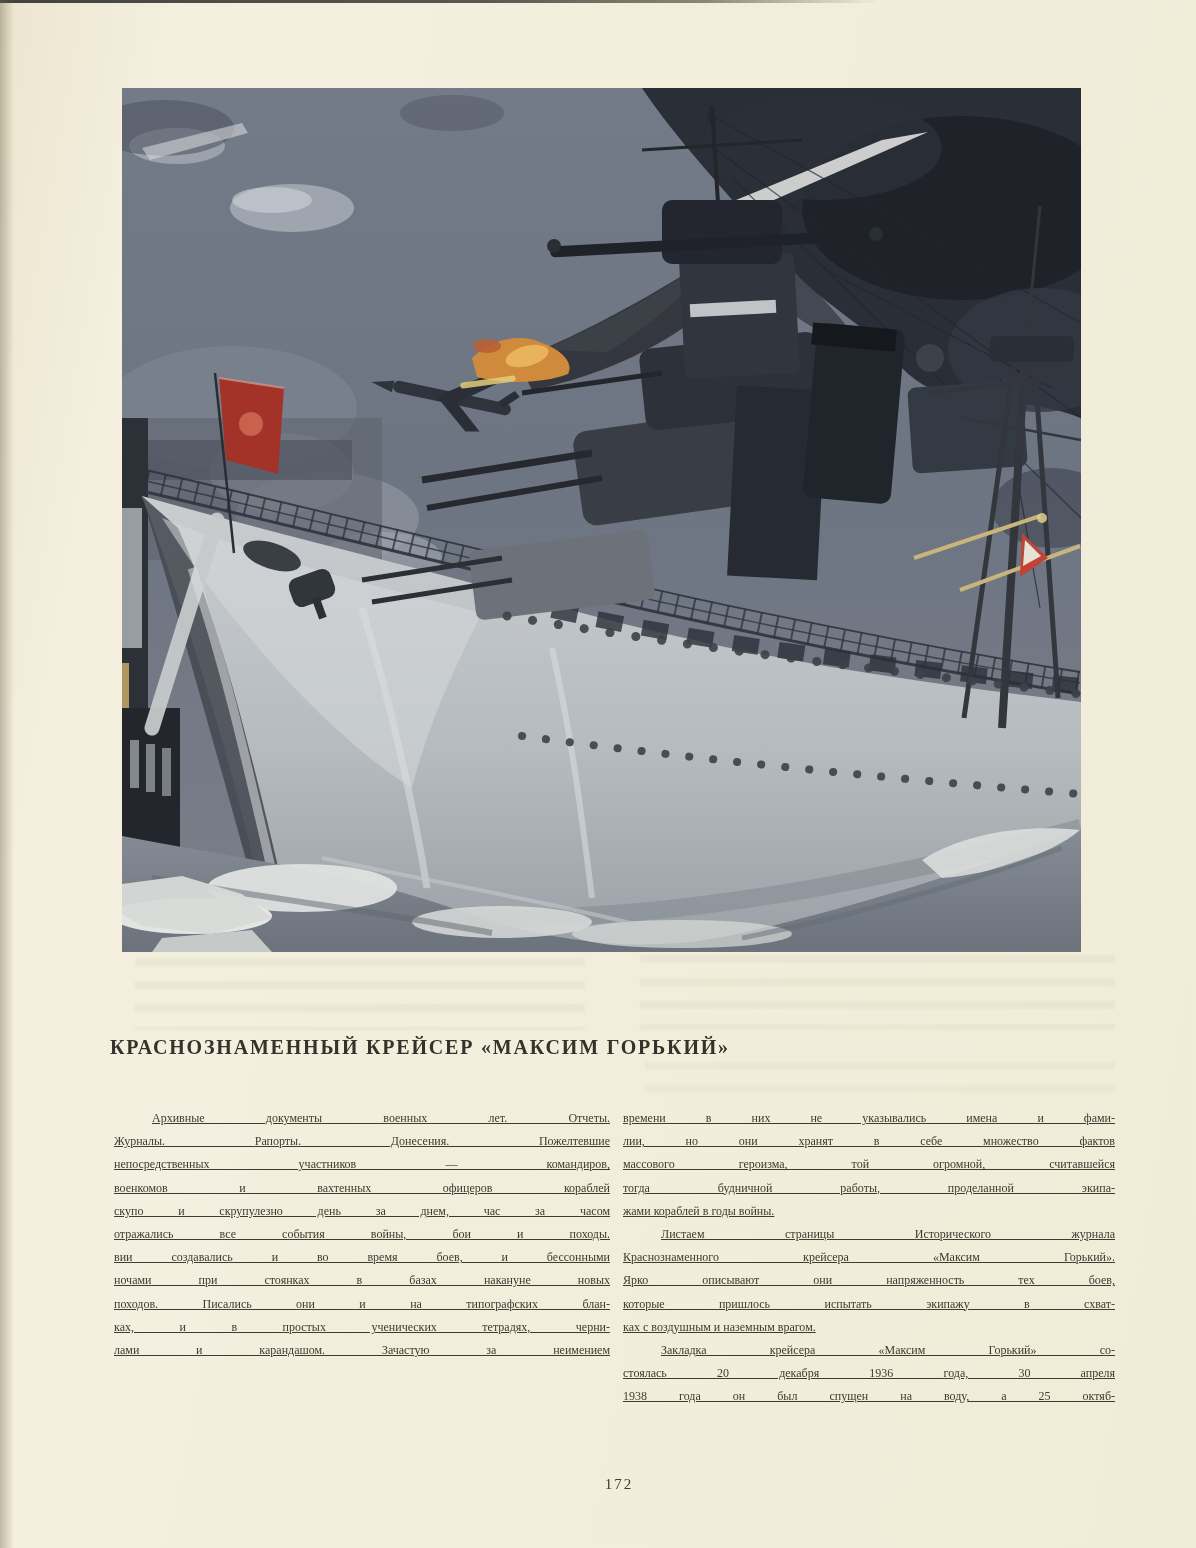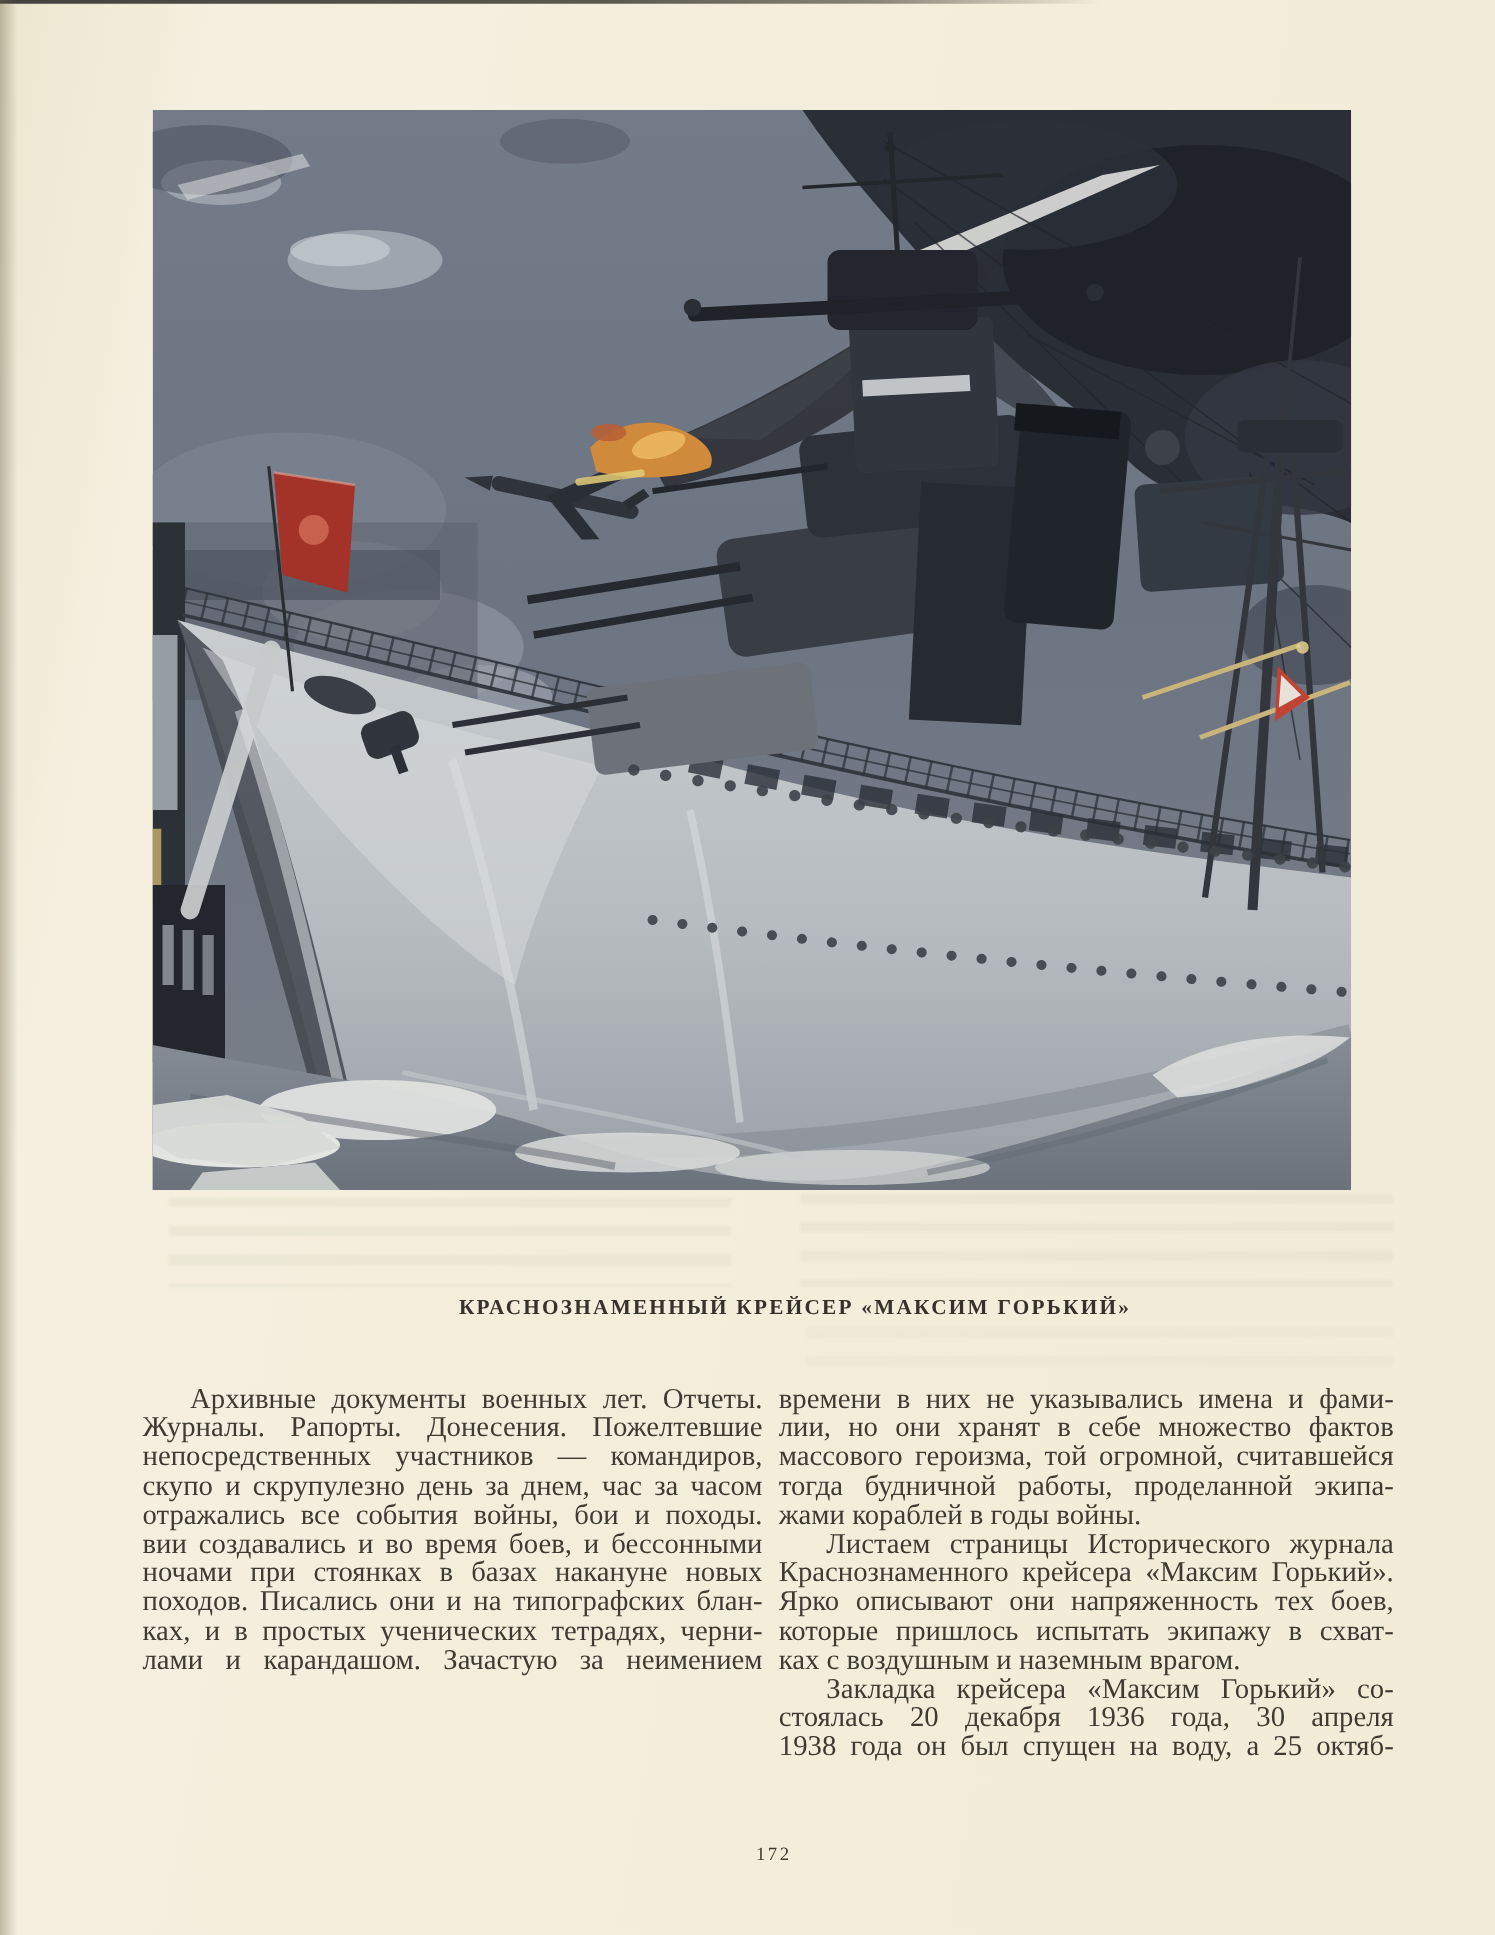--- a/index.html
+++ b/index.html
@@ -29,29 +29,28 @@
   .painting svg{display:block;width:100%;height:100%;}
   .ghost{
     position:absolute;
     background:repeating-linear-gradient(180deg,
       rgba(130,140,115,.14) 0 8px, rgba(130,140,115,0) 8px 23px);
     filter:blur(1.2px);
     opacity:.55;
     pointer-events:none;
   }
   .title-row{
-    position:absolute;left:130px;top:1036px;width:1012px;
-    text-align:center;
-    font-size:17px;font-weight:bold;letter-spacing:1.8px;
+    position:absolute;left:110px;top:1036px;width:1012px;
+    font-size:20px;font-weight:bold;letter-spacing:1.8px;
     color:#34322a;
     white-space:nowrap;
   }
   .col{
     position:absolute;top:1107px;
-    font-size:23px;color:#3d3b32;
+    font-size:12px;color:#3d3b32;text-decoration:underline;
   }
   .col-left{left:114px;width:496px;}
   .col-right{left:623px;width:492px;}
   .line{
     height:23.2px;line-height:23.2px;
     text-align:justify;text-align-last:justify;
     white-space:nowrap;overflow:visible;
   }
   .line.end{text-align-last:left;}
   .line.indent{text-indent:38px;}
@@ -262,20 +261,21 @@
   <div class="ghost" style="left:135px;top:958px;width:450px;height:72px;"></div>
   <div class="ghost" style="left:640px;top:955px;width:475px;height:75px;"></div>
   <div class="ghost" style="left:645px;top:1062px;width:470px;height:42px;opacity:.4;"></div>
 
   <div class="title-row">КРАСНОЗНАМЕННЫЙ КРЕЙСЕР «МАКСИМ ГОРЬКИЙ»</div>
 
   <div class="col col-left">
       <div class="line indent">Архивные документы военных лет. Отчеты.</div>
       <div class="line">Журналы. Рапорты. Донесения. Пожелтевшие</div>
       <div class="line">непосредственных участников — командиров,</div>
+      <div class="line">военкомов и вахтенных офицеров кораблей</div>
       <div class="line">скупо и скрупулезно день за днем, час за часом</div>
       <div class="line">отражались все события войны, бои и походы.</div>
       <div class="line">вии создавались и во время боев, и бессонными</div>
       <div class="line">ночами при стоянках в базах накануне новых</div>
       <div class="line">походов. Писались они и на типографских блан-</div>
       <div class="line">ках, и в простых ученических тетрадях, черни-</div>
       <div class="line">лами и карандашом. Зачастую за неимением</div>
     </div>
   <div class="col col-right">
       <div class="line">времени в них не указывались имена и фами-</div>

